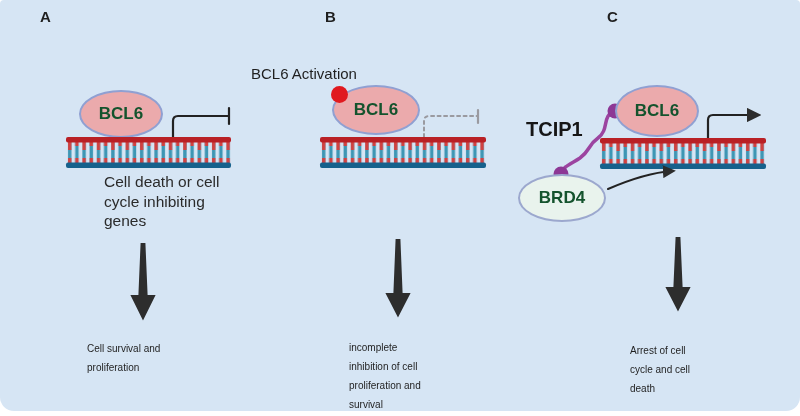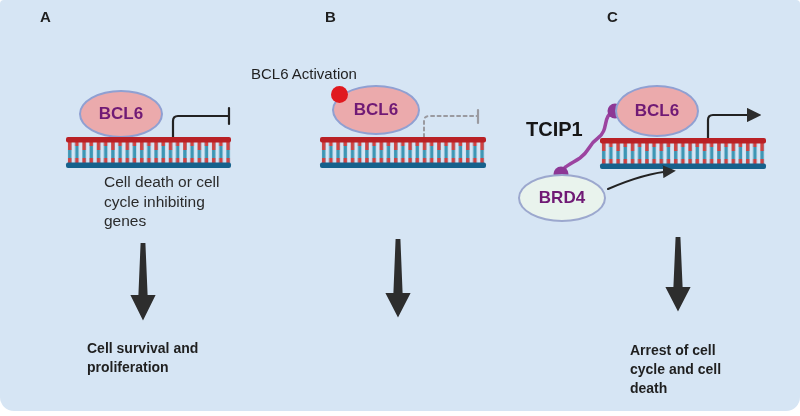--- a/index.html
+++ b/index.html
@@ -11,24 +11,24 @@
   }
   *{margin:0;padding:0;box-sizing:border-box;}
   body{font-family:"Liberation Sans",sans-serif;background:#ffffff;width:800px;height:416px;overflow:hidden;}
   .page{position:relative;width:800px;height:416px;background:#ffffff;}
   .canvas{position:absolute;left:0;top:0;width:800px;height:411px;background:var(--bg);border-radius:4px 4px 14px 14px;}
   .abs{position:absolute;}
   .panel-letter{font-size:15px;font-weight:700;color:var(--ink);}
   .oval{border-radius:50%;display:flex;align-items:center;justify-content:center;}
   .oval.pink{background:var(--oval-pink);border:2px solid var(--oval-stroke);}
   .oval.mint{background:var(--brd4-fill);border:2px solid var(--brd4-stroke);}
-  .oval-label{font-size:17px;font-weight:700;color:#701a75;}
+  .oval-label{font-size:17px;font-weight:700;color:#14532d;}
   .desc-text{font-size:15.5px;line-height:19.5px;color:#2b2b2b;white-space:pre-line;margin-left:12px;}
   .small-label{font-size:15px;color:var(--ink);white-space:pre-line;}
-  .result-text{font-size:14px;line-height:19px;font-weight:700;color:var(--ink);white-space:pre-line;}
+  .result-text{font-size:10px;line-height:19px;font-weight:400;color:var(--ink);white-space:pre-line;}
   .linker-title{font-size:20px;font-weight:700;color:#161616;}
   .red-dot{width:17px;height:17px;border-radius:50%;background:var(--inhibitor-red);}
   .activation-text{font-size:15px;line-height:16px;color:#2b2b2b;white-space:pre-line;}
   svg{display:block;overflow:visible;}
 </style>
 </head>
 <body>
 
 <div class="page">
 <div class="canvas">
@@ -93,20 +93,24 @@
   <svg class="abs" style="left:320px;top:137px;" width="166" height="31">
     <rect x="0" y="5" width="166" height="21" fill="url(#dnaRungs)"></rect>
     <rect x="0" y="0" width="166" height="5.5" rx="2" style="fill:var(--dna-top)"></rect>
     <rect x="0" y="25.5" width="166" height="5.5" rx="2" style="fill:var(--dna-bottom)"></rect>
   </svg>
 
   <svg class="abs" style="left:383px;top:239px;" width="30" height="79">
     <polygon points="12.6,0 17.4,0 19.6,54 27.6,54 15,78.5 2.4,54 10.4,54" style="fill:var(--arrow-black)"></polygon>
   </svg>
 
+  <div class="abs result-text" style="left:349px;top:338px;width:150px;">incomplete
+inhibition of cell
+proliferation and
+survival</div>
 
   <div class="abs panel-letter" style="left:607px;top:8px;">C</div>
 
   <div class="abs linker-title" style="left:526px;top:118px;">TCIP1</div>
 
   <svg class="abs" style="left:540px;top:95px;" width="90" height="95">
     <path d="M75,16 C61,21 70,34 58,43 C48,50 50,56 40,63 C31,69 23,71 21,79" fill="none" style="stroke:var(--linker-purple)" stroke-width="3.5" stroke-linecap="round"></path>
     <circle cx="75" cy="16" r="7.5" style="fill:var(--linker-dot)"></circle>
     <circle cx="21" cy="79" r="7.5" style="fill:var(--linker-dot)"></circle>
   </svg>

